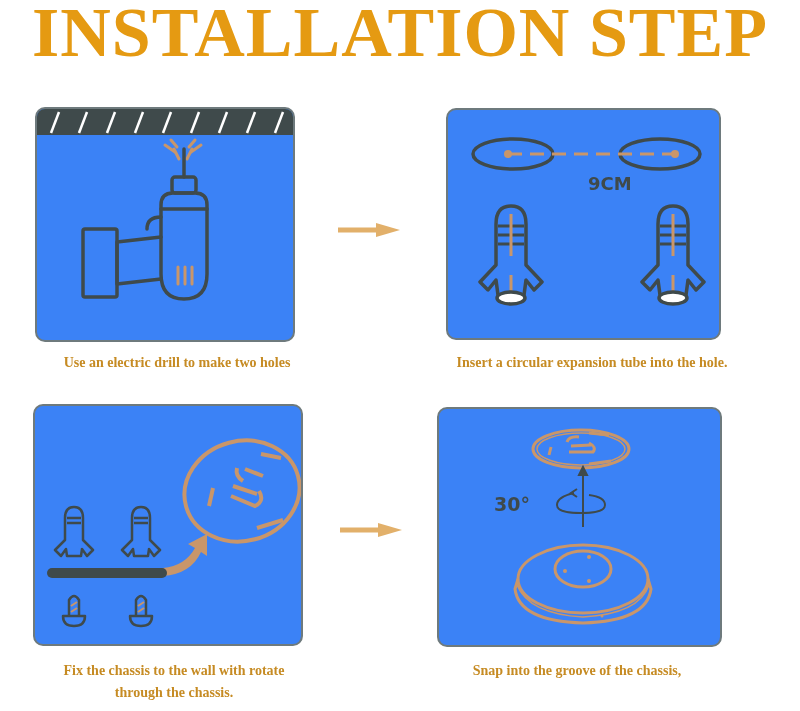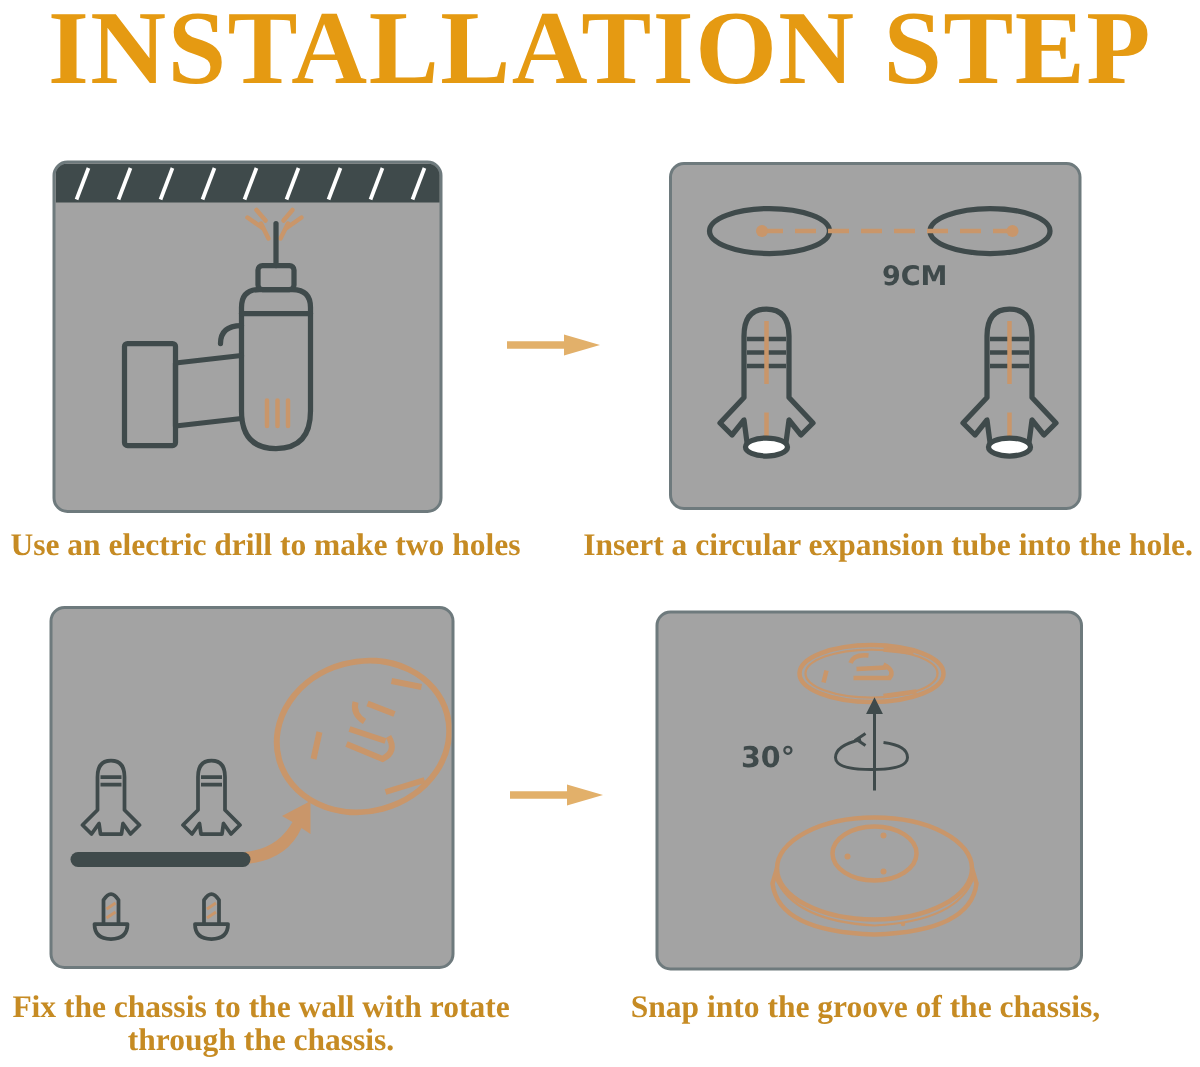--- a/index.html
+++ b/index.html
@@ -1,20 +1,20 @@
 <!DOCTYPE html>
 <html><head>
 <meta charset="utf-8">
 <style>
   html, body { margin:0; padding:0; background:#ffffff; }
   body { width:800px; height:711px; position:relative; overflow:hidden; font-family:"Liberation Serif", serif; }
   .title { position:absolute; left:0; top:0; width:800px; height:70px; text-align:center; color:#E59A12; font-family:"Liberation Serif", serif; font-weight:bold; font-size:70px; line-height:66px; letter-spacing:1px; }
-  .panel { position:absolute; border:2.5px solid #6E7A7D; border-radius:10px; background:#a3a3a3; box-sizing:border-box; overflow:hidden;text-align:right; }
+  .panel { position:absolute; border:2.5px solid #6E7A7D; border-radius:10px; background:#3b82f6; box-sizing:border-box; overflow:hidden;text-align:right; }
   .panel svg { position:absolute; left:0; top:0; }
-  .caption { position:absolute; color:#C68B23; font-weight:bold; font-size:21px; line-height:22px; text-align:center; font-family:"Liberation Serif", serif; white-space:nowrap; }
+  .caption { position:absolute; color:#C68B23; font-weight:bold; font-size:14px; line-height:22px; text-align:center; font-family:"Liberation Serif", serif; white-space:nowrap; }
   .arrow { position:absolute; }
 </style>
 </head>
 <body>
 
 <div class="title">INSTALLATION STEP</div>
 
 <div class="panel" style="left:35px; top:107px; width:260px; height:235px;">
   <svg width="260" height="235" viewBox="0 0 260 235">
 

